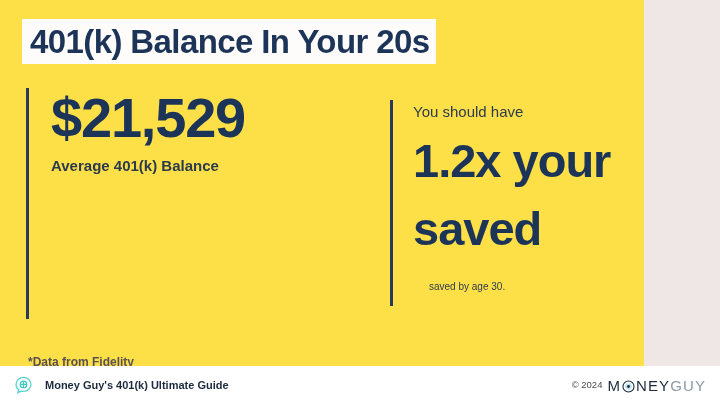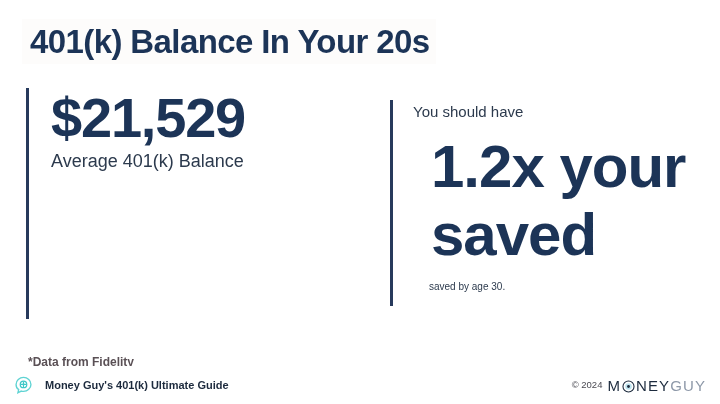--- a/index.html
+++ b/index.html
@@ -10,23 +10,23 @@
     width: 720px;
     height: 404px;
     overflow: hidden;
     background: #efe7e5;
     font-family: "Liberation Sans", sans-serif;
     -webkit-font-smoothing: antialiased;
   }
 
   #infographic {
     position: relative;
-    width: 720px;
+    width: 644px;
     height: 404px;
-    background: #ffffff;
+    background: #fde047;
   }
 
   
   .title-band {
     position: absolute;
     left: 22px;
     top: 19px;
     height: 45px;
     padding: 0 6px 0 8px;
     background: #fdfcfb;
@@ -74,49 +74,48 @@
 
   .stat-value {
     font-size: 56px;
     font-weight: 700;
     color: #1c3457;
     line-height: 1;
     letter-spacing: -1.2px;
     white-space: nowrap;
   }
   .stat-label {
-    margin-top: 6px;
-    font-size: 18px;
-    font-weight: 400;
+    margin-top: 12px;
+    font-size: 15px;
+    font-weight: 700;
     color: #2c3a4d;
     line-height: 1;
     white-space: nowrap;
   }
 
   
   .lead-line {
     position: absolute;
     left: 20px;
     top: 4px;
     font-size: 15px;
     font-weight: 400;
     color: #2c3a4d;
     line-height: 1;
     white-space: nowrap;
   }
   .big-line {
     position: absolute;
     left: 20px;
-    font-size: 60px;
+    font-size: 47px;
     font-weight: 700;
     color: #1c3457;
     line-height: 1;
     letter-spacing: -1px;
     white-space: nowrap;
-    margin-left: 18px;
   }
   .big-line-1 { top: 37px; }
   .big-line-2 { top: 105px; }
   .trail-line {
     position: absolute;
     left: 36px;
     top: 182px;
     font-size: 10px;
     font-weight: 400;
     color: #2c3a4d;

